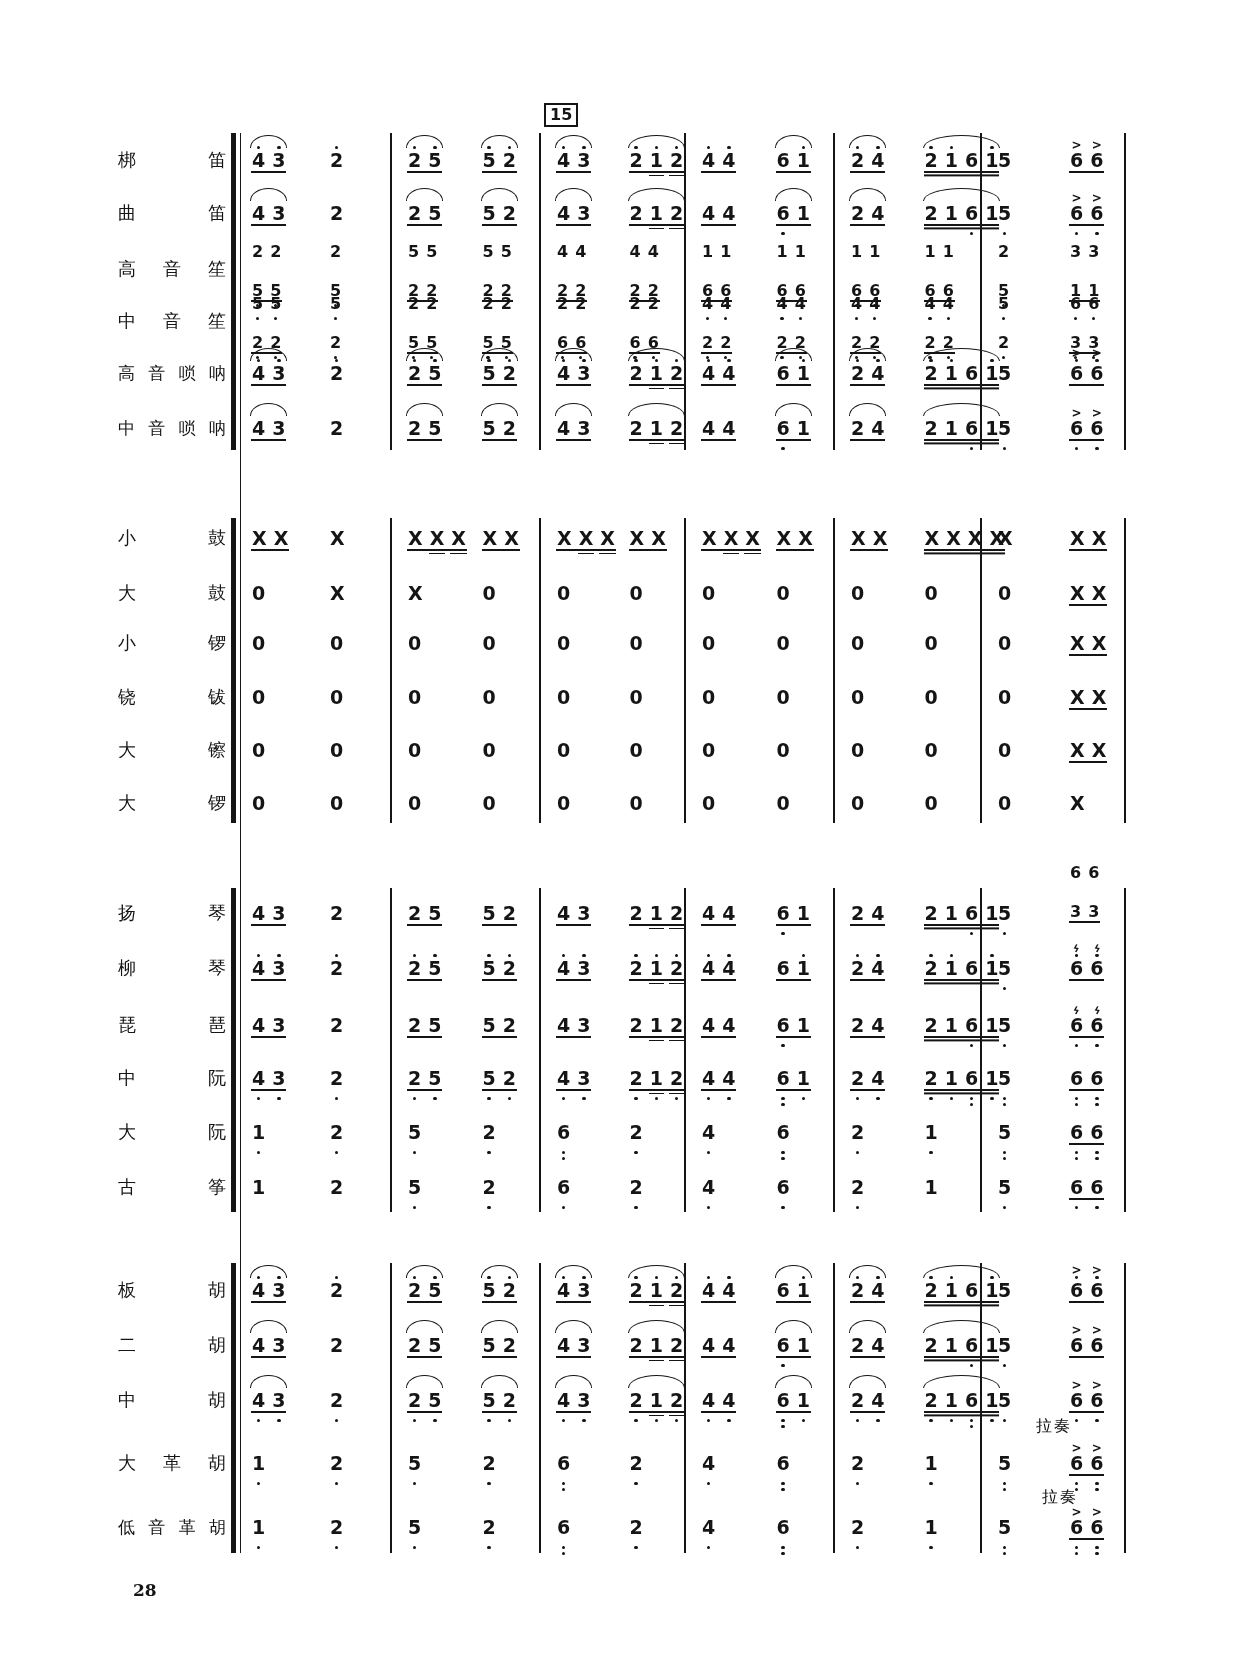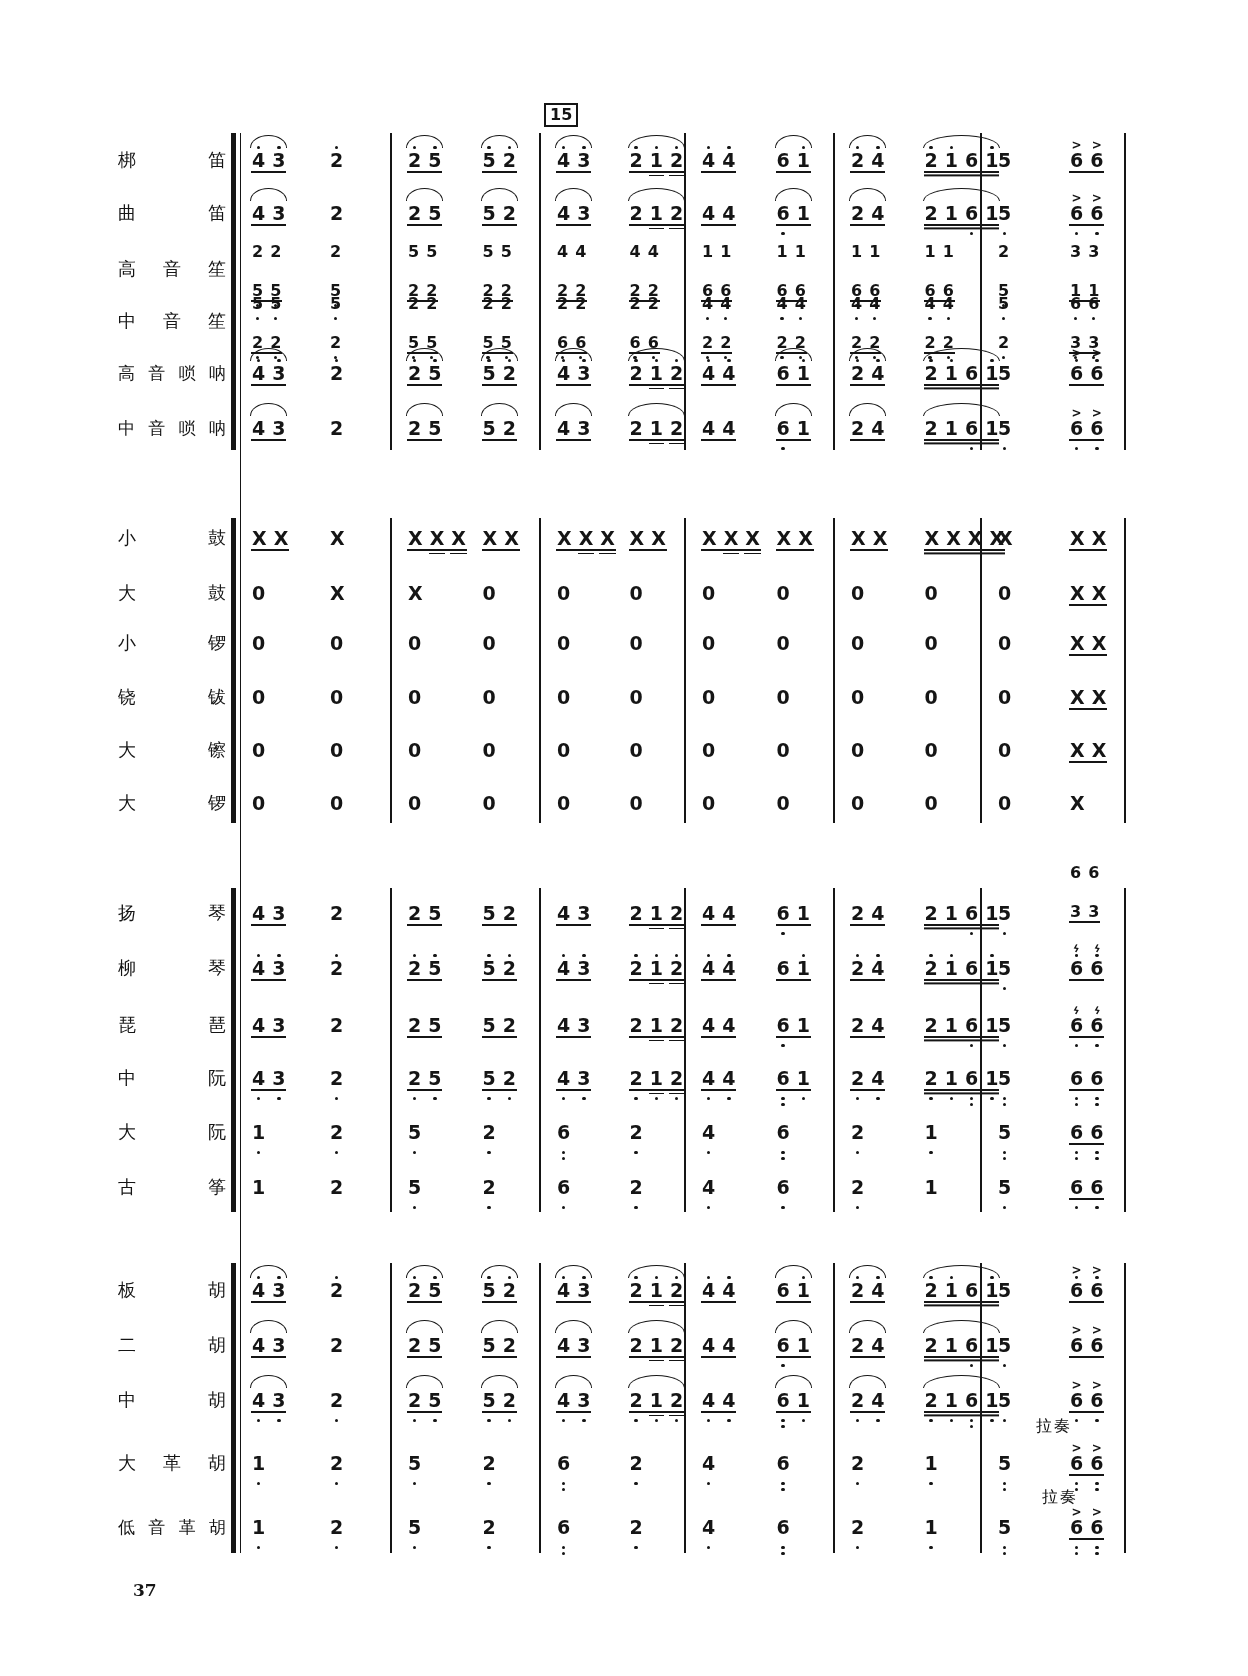--- a/index.html
+++ b/index.html
@@ -4828,14 +4828,14 @@
             </div>
           </div>
         </div>
       </div>
       <div class="bl" style="left: 239.5px; top: 133px; width: 1.5px; height: 1420px;"></div>
     </div>
   <div id="annots">
       <div class="annot" style="left: 1036px; top: 1416px;">拉奏</div>
       <div class="annot" style="left: 1042px; top: 1487px;">拉奏</div>
     </div>
-  <div id="pagenum">37</div>
+  <div id="pagenum">28</div>
 </div>
 
 </body></html>

